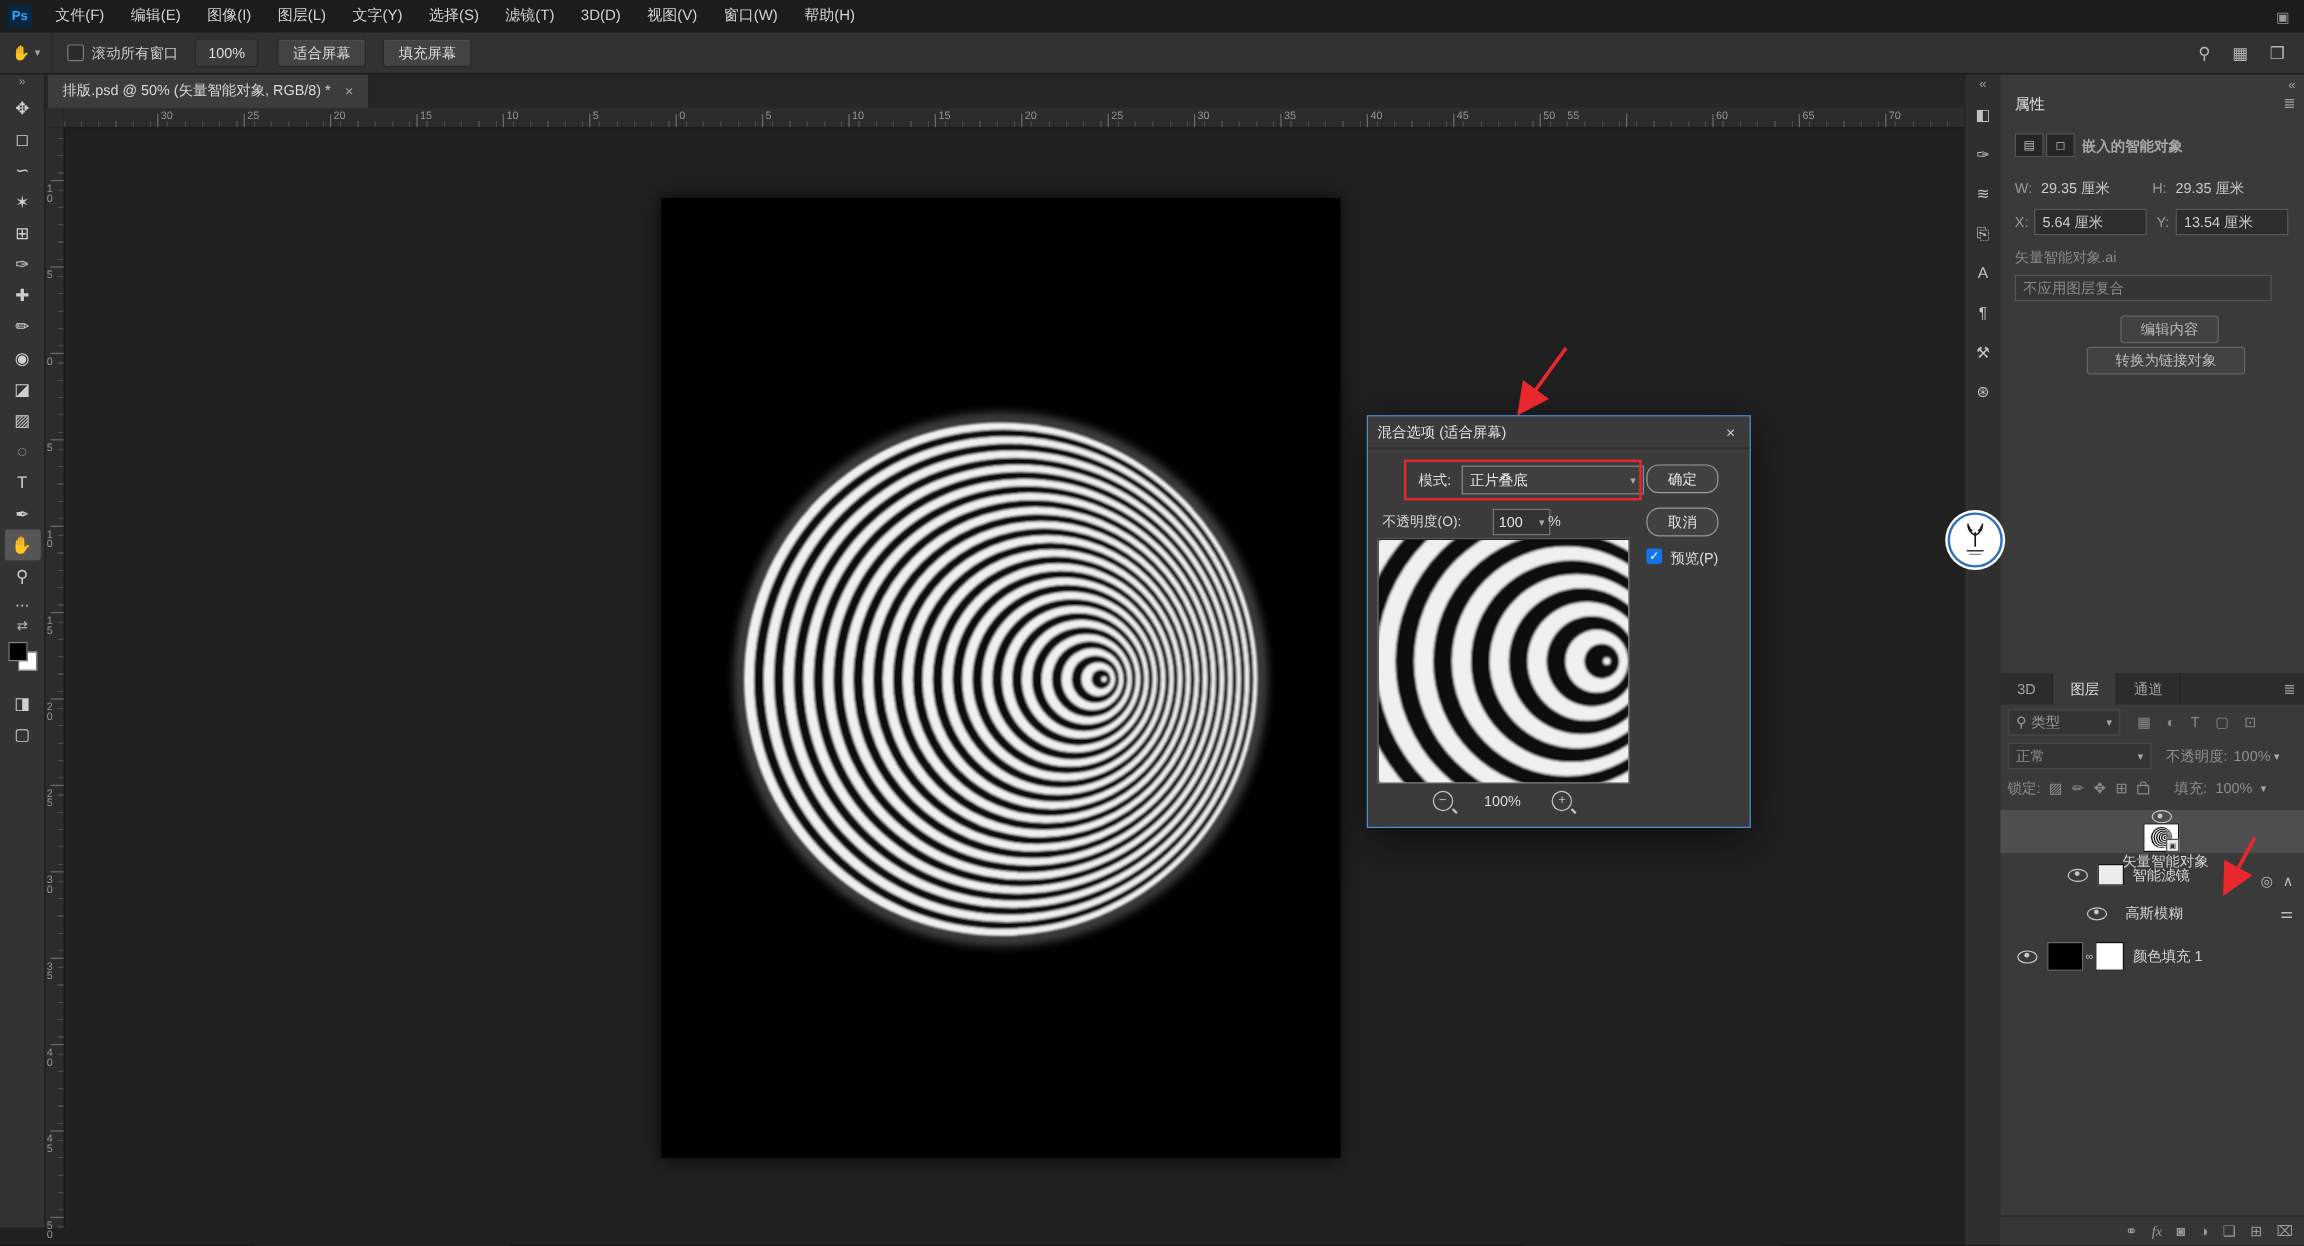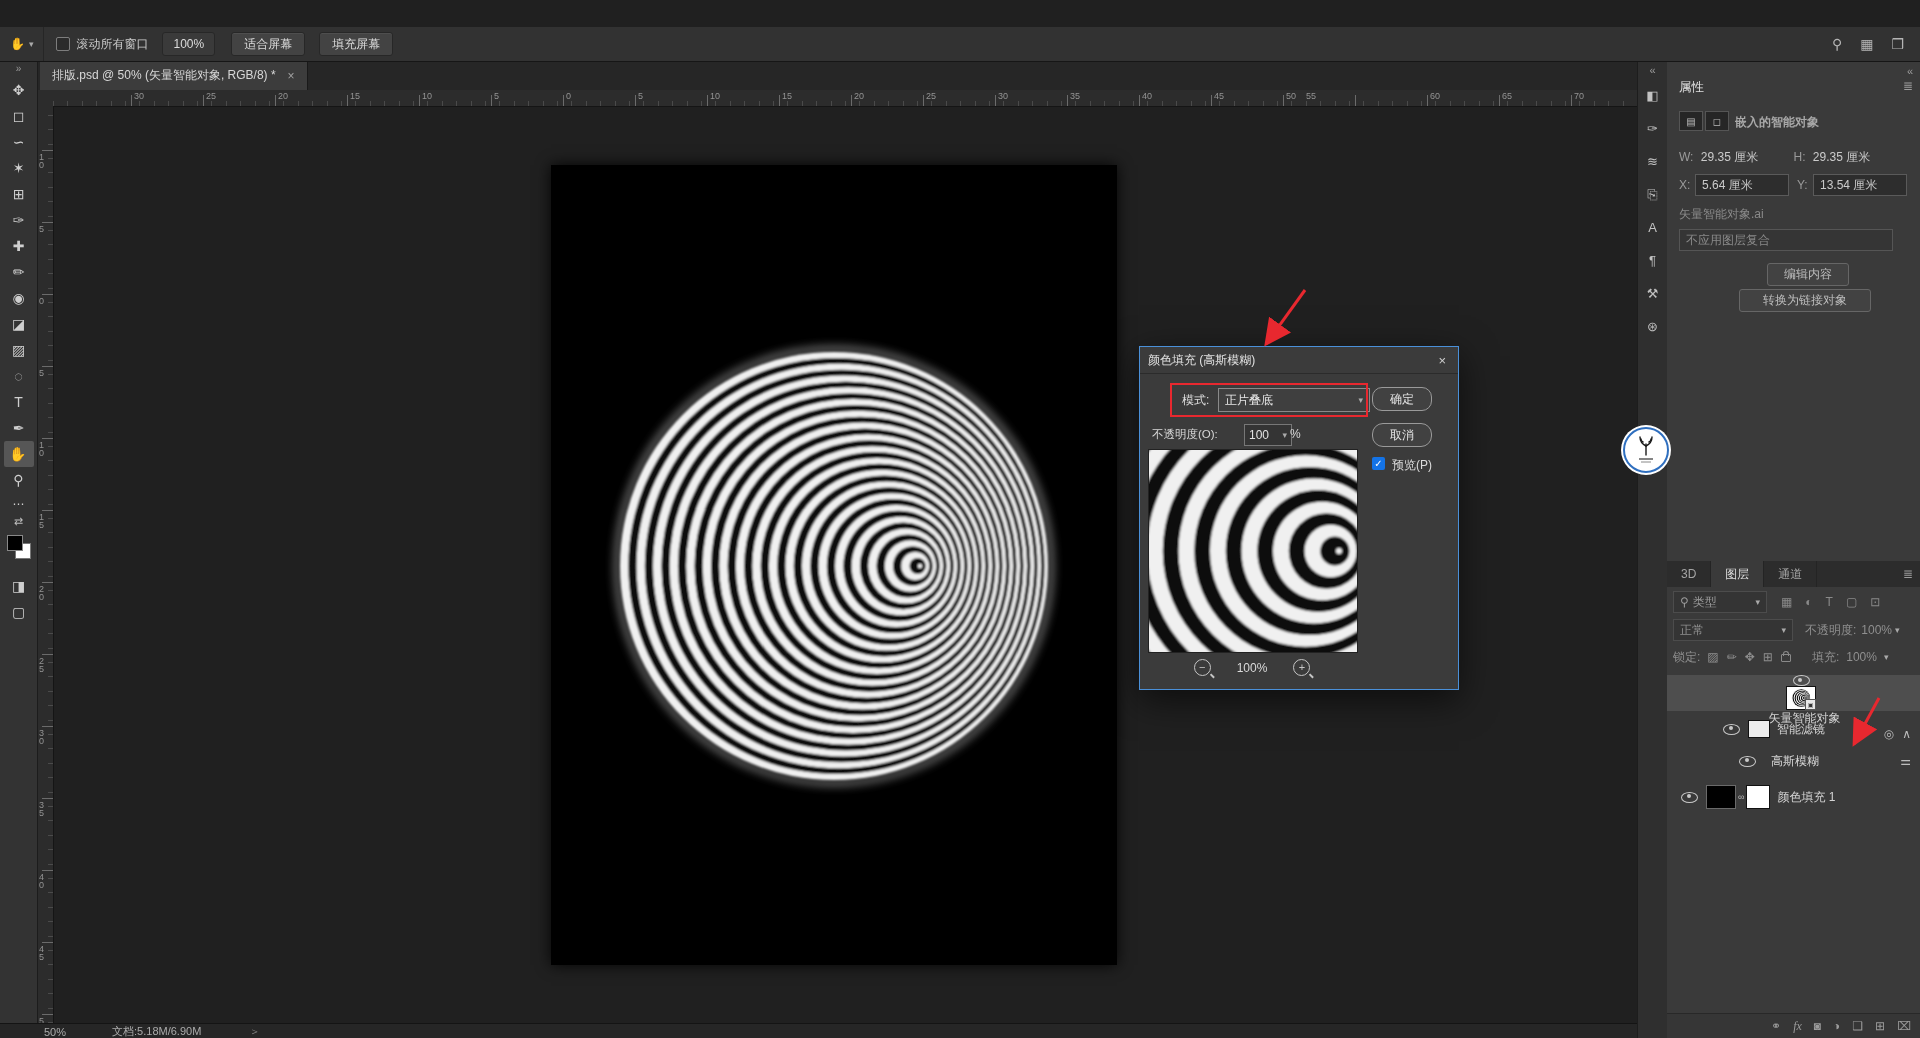--- a/index.html
+++ b/index.html
@@ -154,20 +154,37 @@
   
   .annot{position:absolute;left:0;top:0;z-index:60;pointer-events:none;}
   .deer{position:absolute;left:1623px;top:427px;width:42px;height:42px;border-radius:50%;background:#fff;
     border:2px solid #2f6fbf;box-shadow:0 0 0 2px #fff;z-index:55;display:flex;align-items:center;justify-content:center;}
 </style>
 </head>
 <body>
 
 <div class="stage">
 
+  <div class="menubar">
+    <div class="ps-logo">Ps</div>
+    <div id="menu-items" style="display:flex;">
+        <div class="menu-item">文件(F)</div>
+        <div class="menu-item">编辑(E)</div>
+        <div class="menu-item">图像(I)</div>
+        <div class="menu-item">图层(L)</div>
+        <div class="menu-item">文字(Y)</div>
+        <div class="menu-item">选择(S)</div>
+        <div class="menu-item">滤镜(T)</div>
+        <div class="menu-item">3D(D)</div>
+        <div class="menu-item">视图(V)</div>
+        <div class="menu-item">窗口(W)</div>
+        <div class="menu-item">帮助(H)</div>
+      </div>
+    <div class="menubar-right">▣</div>
+  </div>
 
   <div class="optionsbar">
     <div class="tool-chip">
       <span>✋</span>
       <span class="caret">▾</span>
     </div>
     <span class="ob-check"></span>
     <span class="ob-label">滚动所有窗口</span>
     <span class="chip100">100%</span>
     <span class="btn">适合屏幕</span>
@@ -380,21 +397,21 @@
           <circle cx="361.8333333333333" cy="401" r="19.849999999999994" fill="#070707"></circle>
           <circle cx="364.22222222222223" cy="401" r="13.966666666666669" fill="#f0f0f0"></circle>
           <circle cx="366.6111111111111" cy="401" r="8.083333333333314" fill="#070707"></circle>
           <circle cx="369" cy="401" r="2.1999999999999886" fill="#f0f0f0"></circle>
         </g>
     </svg>
   </div>
 
   <div class="dialog">
     <div class="dlg-title">
-      <span class="t">颜色填充 (高斯模糊)</span>
+      <span class="t">混合选项 (适合屏幕)</span>
       <span class="x">×</span>
     </div>
     <div class="red-rect"></div>
     <div class="dlg-mode-label">模式:</div>
     <div class="dlg-select">
       <span>正片叠底</span>
       <span class="caret">▾</span>
     </div>
     <div class="pill ok">确定</div>
     <div class="pill cancel">取消</div>
@@ -600,25 +617,20 @@
             <span>◙</span>
             <span>◑</span>
             <span>❑</span>
             <span>⊞</span>
             <span>⌧</span>
           </div>
       </div>
     </div>
   </div>
 
-  <div class="statusbar">
-    <span class="z">50%</span>
-    <span class="d">文档:5.18M/6.90M</span>
-    <span class="c">＞</span>
-  </div>
 
   <div class="deer">
     <svg width="34" height="34" viewBox="0 0 34 34">
       <g stroke="#1a1a1a" stroke-width="1.4" fill="none" stroke-linecap="round">
         <path d="M17 22 V11"></path>
         <path d="M17 13 C13 11 11 8 11 4"></path>
         <path d="M17 13 C21 11 23 8 23 4"></path>
         <path d="M14 9 C12.5 8.5 12 7 12 6"></path>
         <path d="M20 9 C21.5 8.5 22 7 22 6"></path>
       </g>

